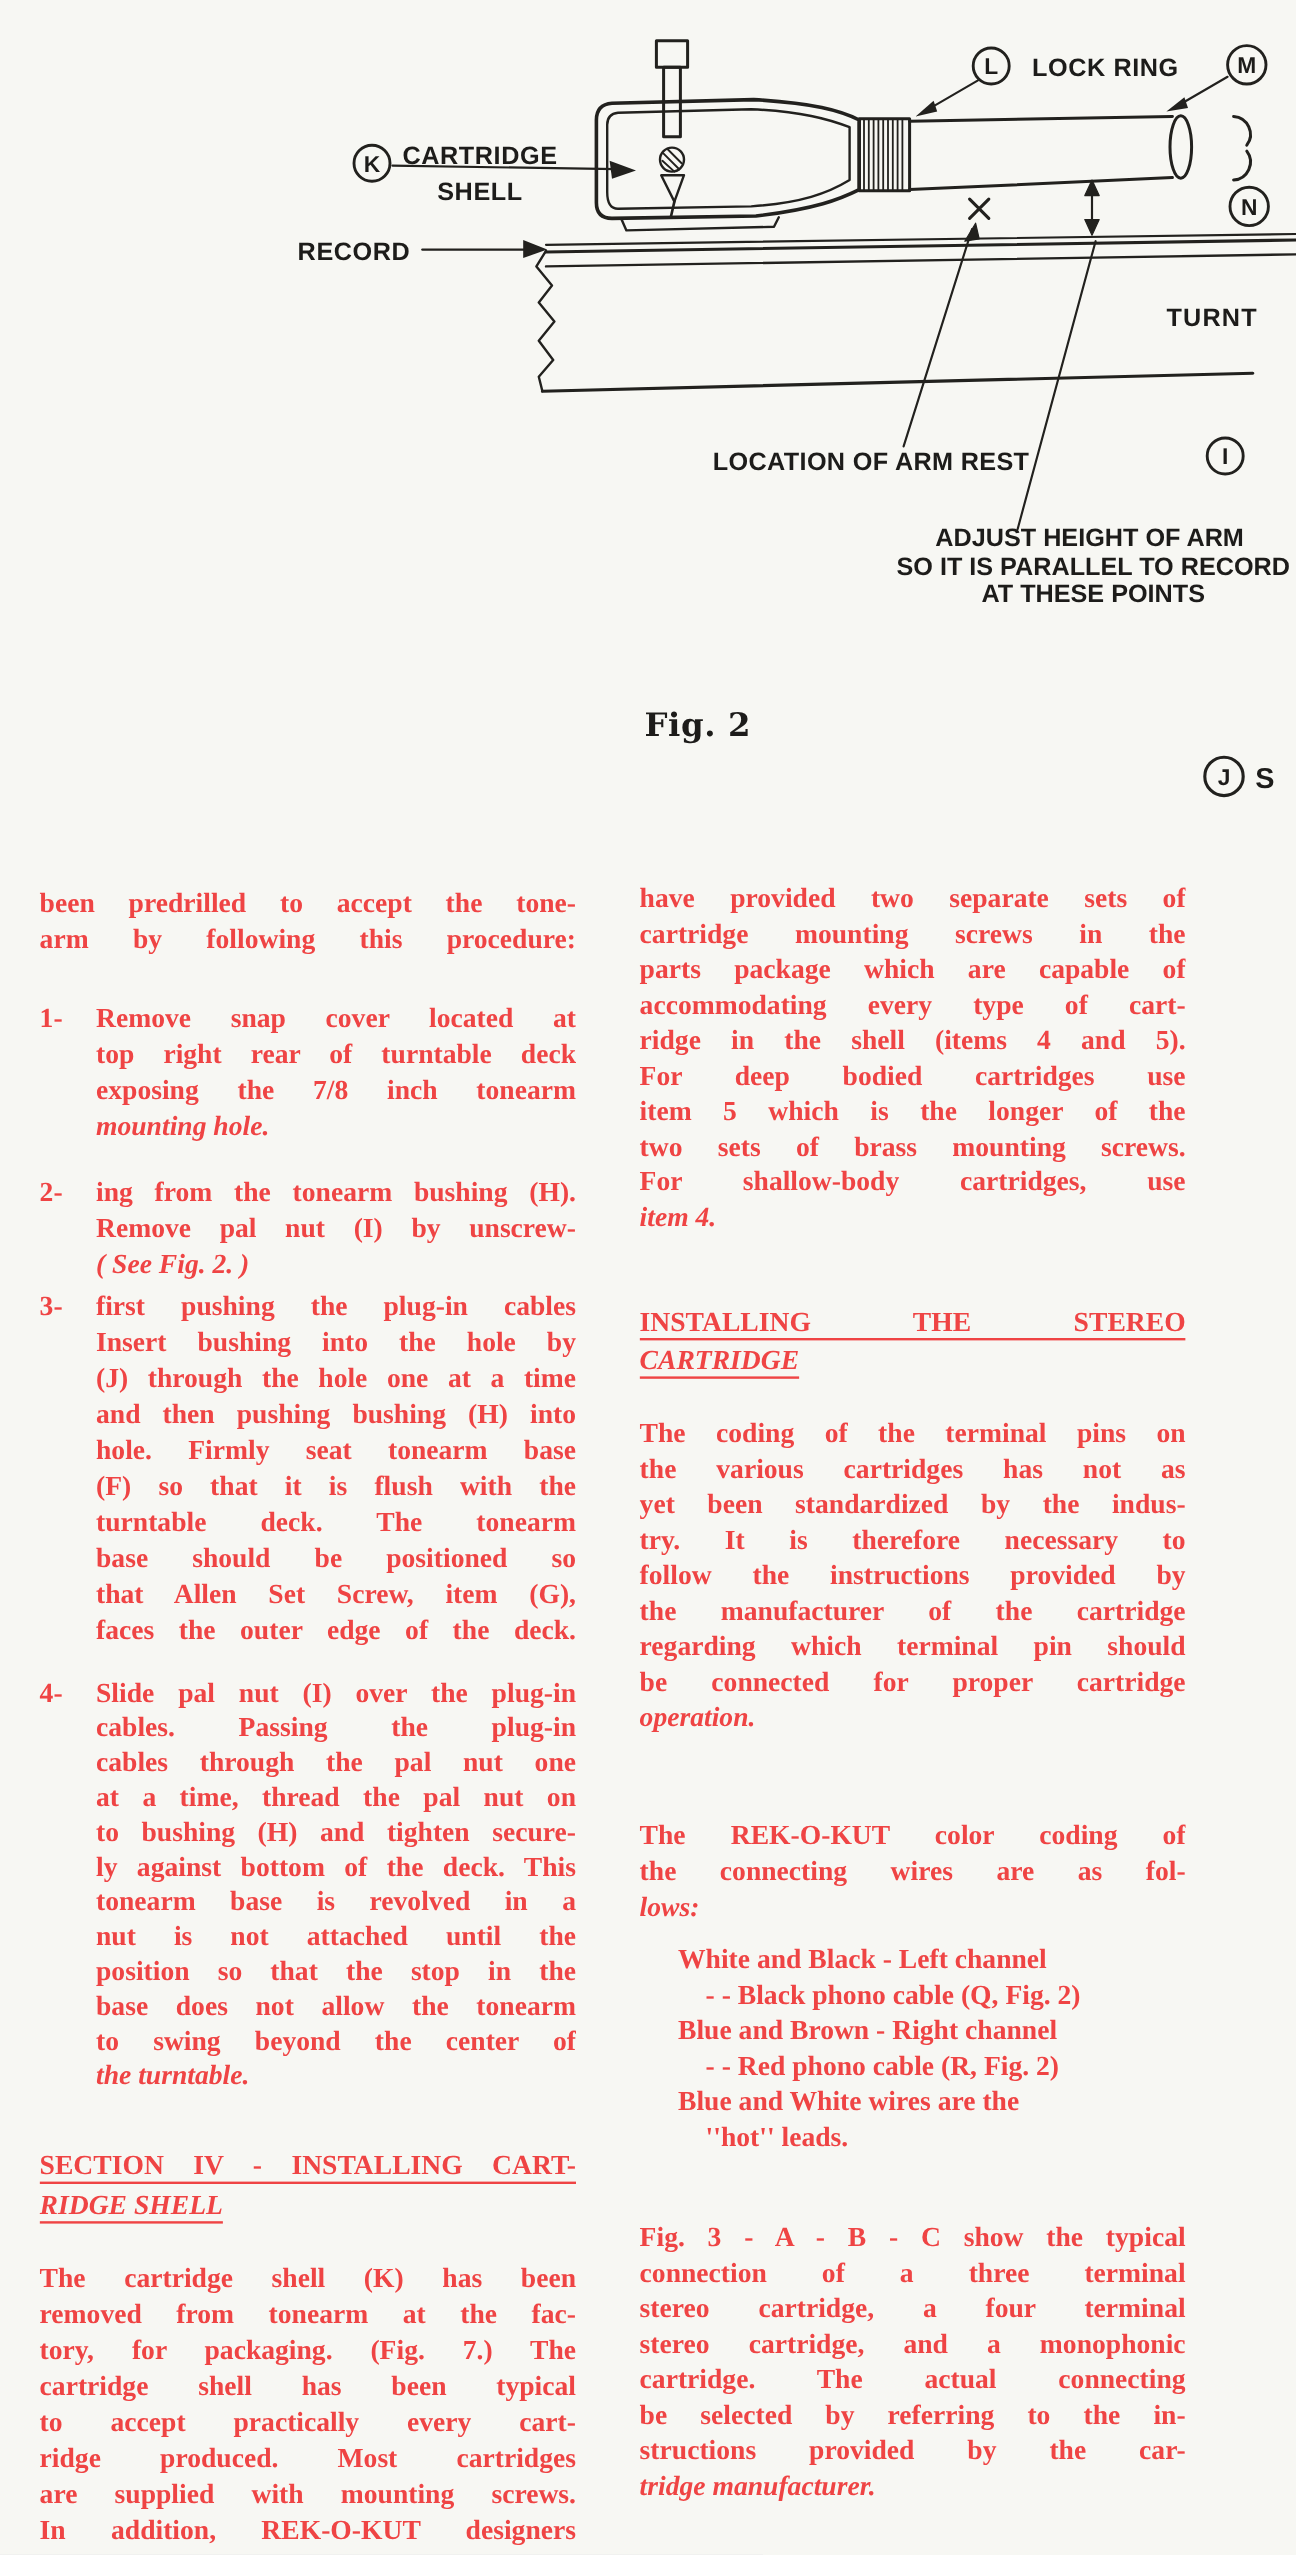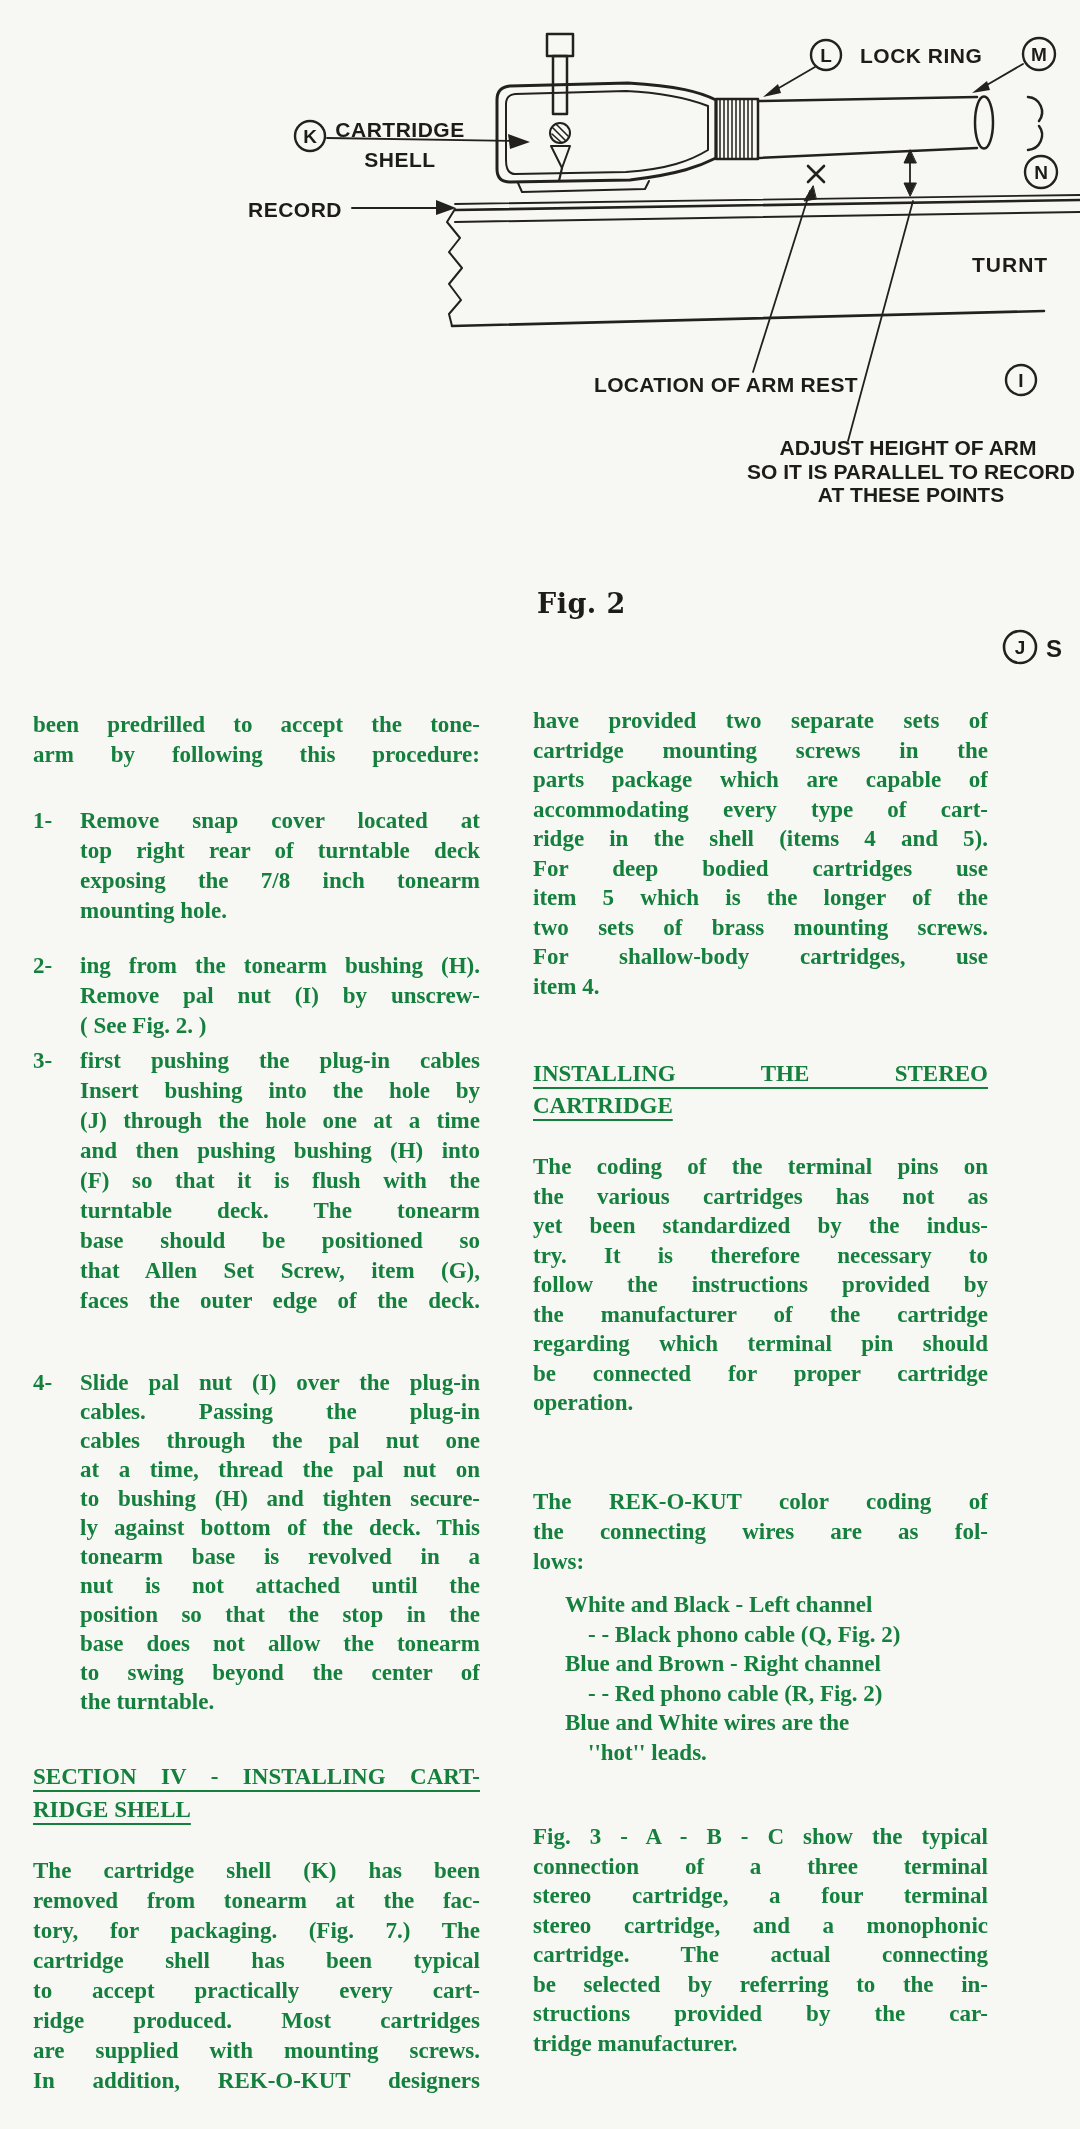--- a/index.html
+++ b/index.html
@@ -1,22 +1,22 @@
 <!DOCTYPE html>
 <html><head>
 <meta charset="utf-8">
 <style>
   html,body{margin:0;padding:0;background:#e8e8e6;}
   .page{position:relative;width:1080px;height:2129px;background:#f7f7f3;overflow:hidden;
         font-family:"Liberation Serif",serif;}
   svg text{font-family:"Liberation Sans",sans-serif;font-weight:700;fill:#1d1c1a;}
-  .blk{position:absolute;font:700 23px "Liberation Serif",serif;color:#15803d;}
+  .blk{position:absolute;font:700 23px "Liberation Serif",serif;color:#ef4444;margin-top:28px;}
   .lines .ln{height:var(--lh,30px);line-height:var(--lh,30px);overflow:hidden;text-align:justify;white-space:normal;}
   .just .ln{text-align-last:justify;}
-  .just .ln:last-child{text-align-last:left;}
+  .just .ln:last-child{text-align-last:left;font-style:italic;}
   .justall .ln{text-align-last:justify;}
   .noj .ln{text-align:left;text-align-last:left;}
   .uline .ln{text-decoration:underline;text-underline-offset:6px;text-decoration-thickness:2px;}
   .item{position:absolute;}
   .item .num{position:absolute;left:0;top:0;height:var(--lh,30px);line-height:var(--lh,30px);}
   .item .lines{margin-left:47px;}
 </style>
 </head>
 <body>
 
@@ -161,20 +161,21 @@
       </div>
   </div>
 
   <div class="blk item" style="left:33px;top:1046px;width:447px;--lh:30px;">
     <span class="num">3-</span>
     <div class="lines justall">
         <div class="ln">first pushing the plug-in cables</div>
         <div class="ln">Insert bushing into the hole by</div>
         <div class="ln">(J) through the hole one at a time</div>
         <div class="ln">and then pushing bushing (H) into</div>
+        <div class="ln">hole. Firmly seat tonearm base</div>
         <div class="ln">(F) so that it is flush with the</div>
         <div class="ln">turntable deck.  The  tonearm</div>
         <div class="ln">base should be positioned so</div>
         <div class="ln">that Allen Set Screw, item (G),</div>
         <div class="ln">faces the outer edge of the deck.</div>
       </div>
   </div>
 
   <div class="blk item" style="left:33px;top:1368px;width:447px;--lh:29px;">
     <span class="num">4-</span>

